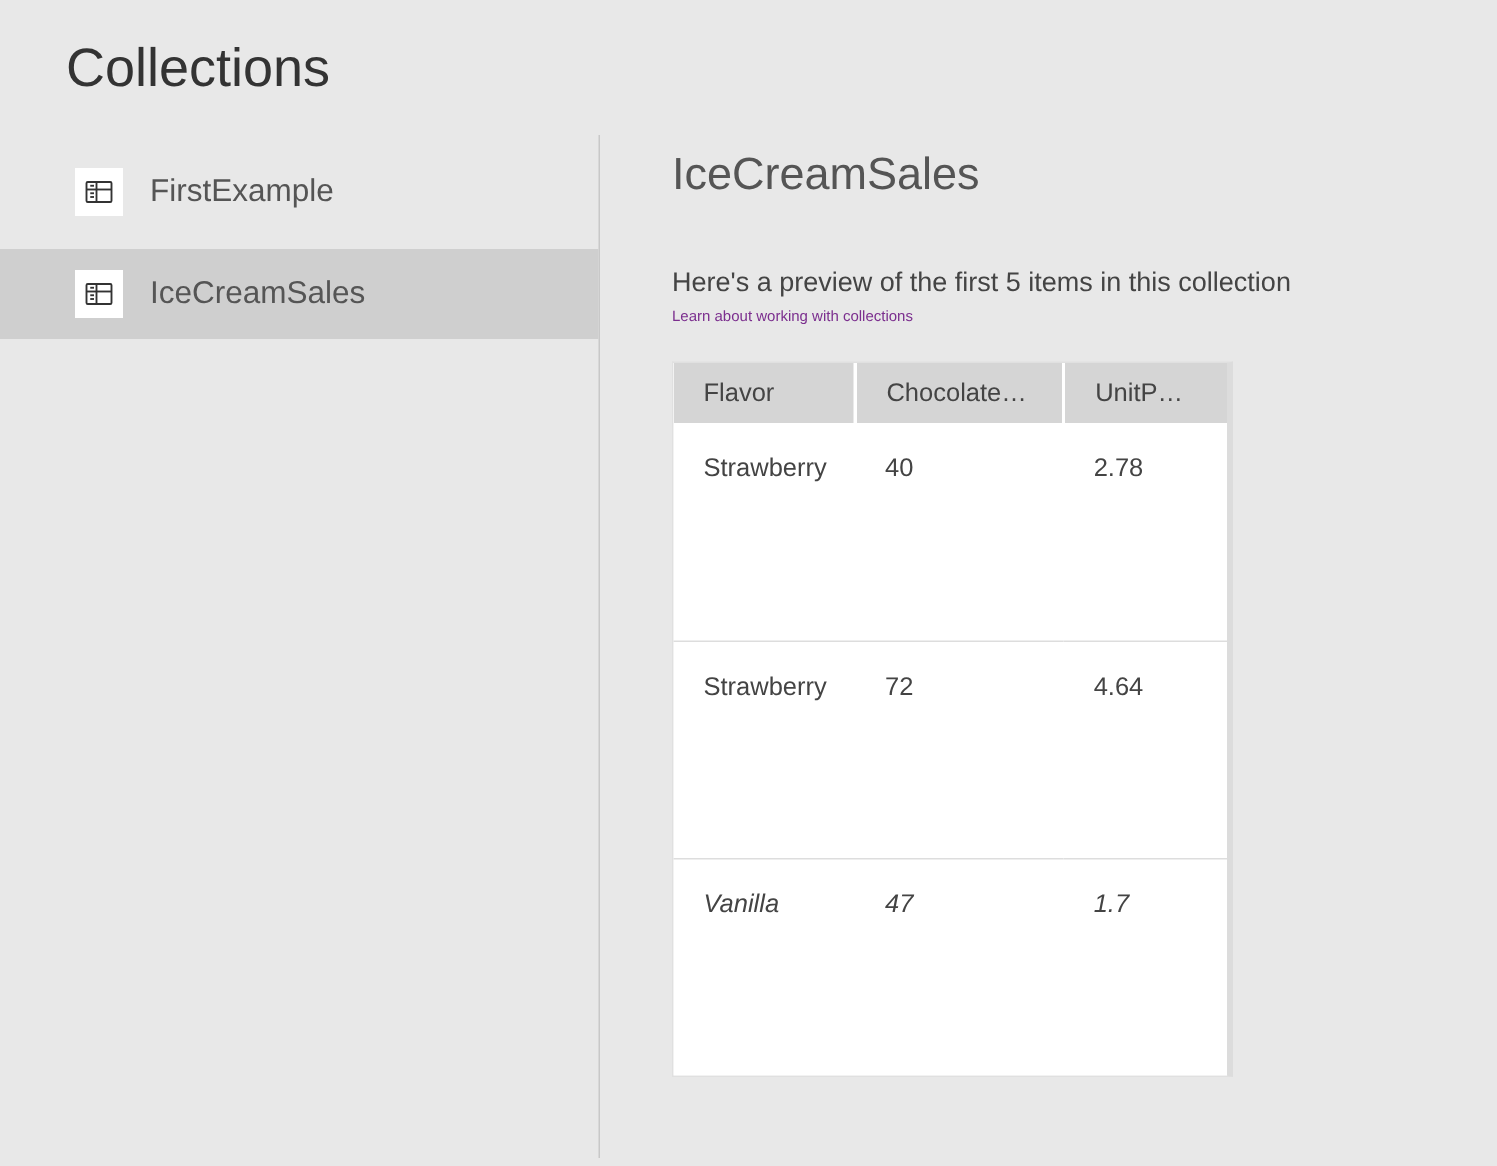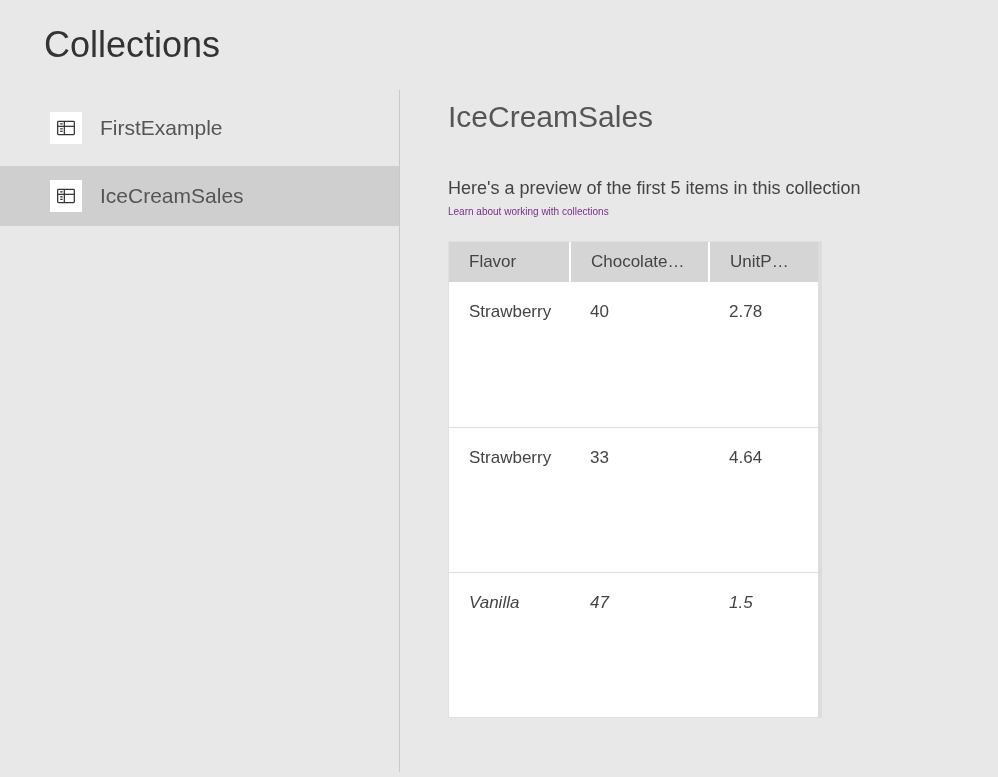--- a/index.html
+++ b/index.html
@@ -179,26 +179,26 @@
           </tr>
         </thead>
         <tbody>
           <tr>
             <td>Strawberry</td>
             <td>40</td>
             <td>2.78</td>
           </tr>
           <tr>
             <td>Strawberry</td>
-            <td>33</td>
+            <td>72</td>
             <td>4.64</td>
           </tr>
           <tr>
             <td>Vanilla</td>
             <td>47</td>
-            <td>1.5</td>
+            <td>1.7</td>
           </tr>
         </tbody>
       </table>
     </div>
   </div>
 
 </div>
 
 </body></html>

